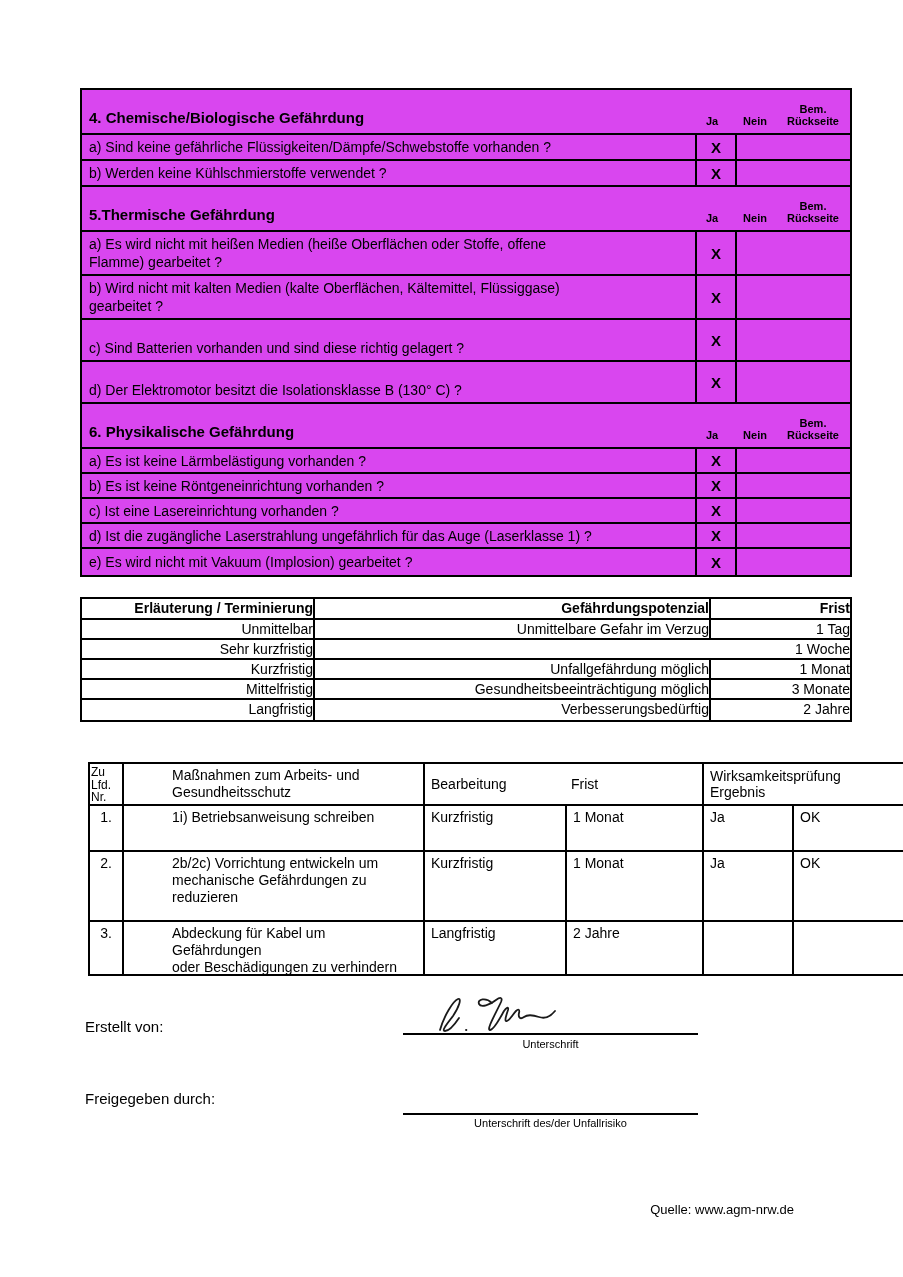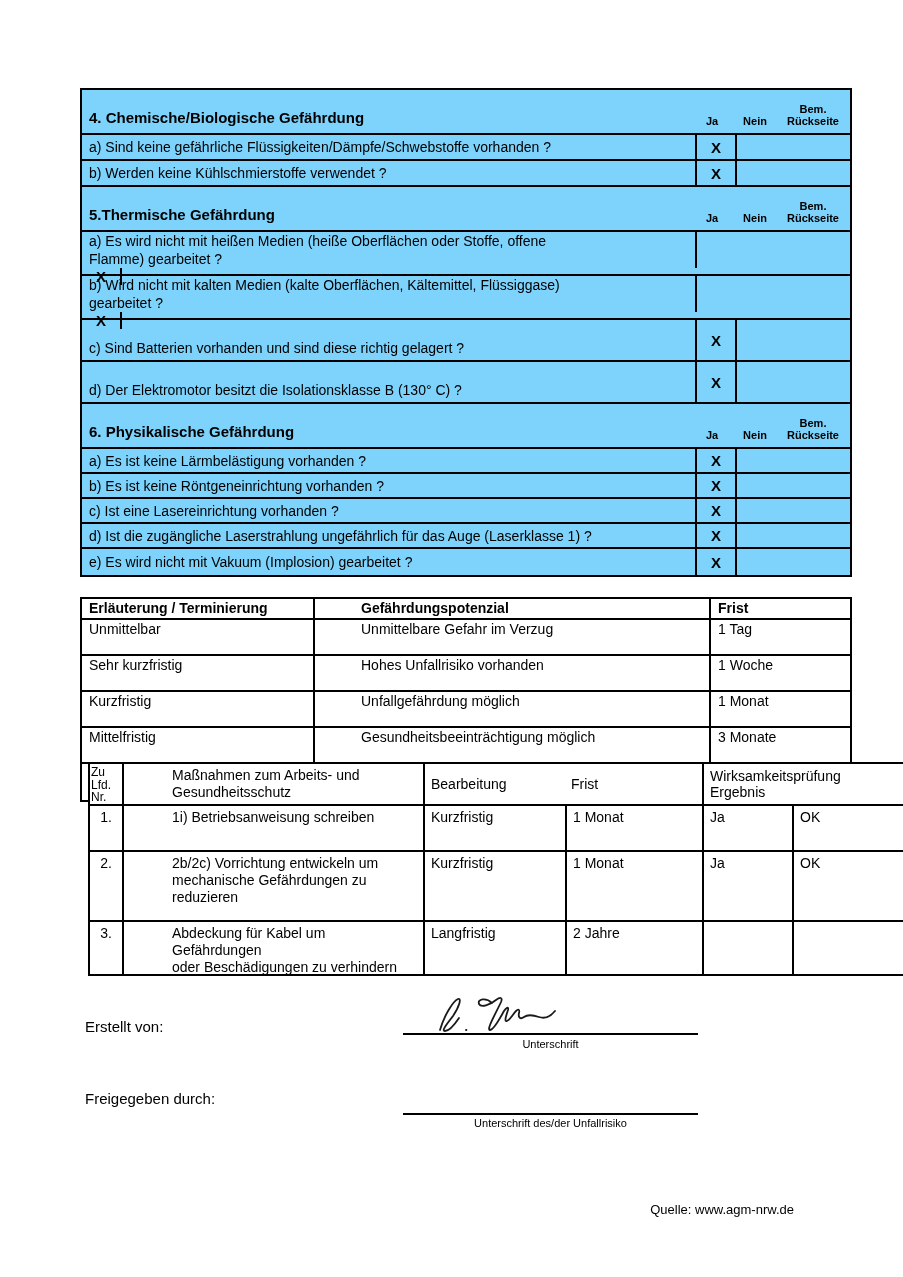--- a/index.html
+++ b/index.html
@@ -1,43 +1,43 @@
 <!DOCTYPE html>
 <html><head>
 <meta charset="utf-8">
 <style>
   * { margin:0; padding:0; box-sizing:border-box; }
   body { background:#e8e8e8; font-family:"Liberation Sans", sans-serif; color:#000; }
   .page { position:relative; width:903px; height:1277px; background:#ffffff; margin:0 auto; overflow:hidden; }
 
   
-  .qtable { position:absolute; left:80px; top:88px; width:772px; border:2px solid #000; background:#7dd3fc; }
+  .qtable { position:absolute; left:80px; top:88px; width:772px; border:2px solid #000; background:#d946ef; }
   .sec-header { display:flex; justify-content:space-between; align-items:flex-end; height:45px; border-bottom:2px solid #000; padding:0 0 6px 0; }
   .sec-title { font-weight:bold; font-size:15px; padding-left:7px; padding-bottom:1px; }
   .col-labels { display:flex; align-items:flex-end; font-weight:bold; font-size:11px; line-height:12px; }
   .col-labels .lbl { text-align:center; }
   .lbl-ja { width:40px; }
   .lbl-nein { width:46px; }
   .lbl-bem { width:70px; white-space:pre-line; margin-right:2px; }
   .qrow { display:flex; border-bottom:2px solid #000; }
   .qrow:last-child { border-bottom:none; }
   .qcell { width:615px; border-right:2px solid #000; font-size:14px; line-height:18px; padding-left:7px; padding-right:4px;
            display:flex; align-items:center; white-space:pre-line; }
   .qrow.toptext .qcell { align-items:flex-start; padding-top:19px; }
   .jacell { width:40px; border-right:2px solid #000; display:flex; align-items:center; justify-content:center;
             font-weight:bold; font-size:15px; }
   .restcell { flex:1; }
-  .h26 { height:26px; } .h44 { height:44px;flex-direction:column; } .h42 { height:42px; } .h25 { height:25px; } .h26l { height:26px; }
+  .h26 { height:26px; } .h44 { height:44px; } .h42 { height:42px; } .h25 { height:25px; } .h26l { height:26px; }
 
   
   .ltable { position:absolute; left:80px; top:597px; width:772px; border:2px solid #000; background:#fff; }
-  .lrow { display:flex; height:36px; border-bottom:2px solid #000; font-size:14px; line-height:17px; }
+  .lrow { display:flex; height:20px; border-bottom:2px solid #000; font-size:14px; line-height:17px; }
   .lrow:last-child { border-bottom:none; }
   .lrow.lhead { height:21px; font-weight:bold; }
-  .lc { padding:1px 0 0 7px; overflow:hidden; }
+  .lc { padding:1px 0 0 7px; overflow:hidden;text-align:right; }
   .lc1 { width:233px; border-right:2px solid #000; }
   .lc2 { width:357px; border-right:2px solid #000000;margin-left:39px; }
   .lc3 { flex:1; }
 
   
   .mtable { position:absolute; left:88px; top:762px; width:888px; border:2px solid #000; background:#fff; }
   .mrow { display:flex; border-bottom:2px solid #000; font-size:14px; line-height:17px; }
   .mrow:last-child { border-bottom:none; }
   .mc { border-right:2px solid #000; padding:3px 6px; white-space:pre-line; overflow:hidden; }
   .mc:last-child { border-right:none; }
@@ -165,21 +165,20 @@
       <div class="lc lc2">Gefährdungspotenzial</div>
       <div class="lc lc3">Frist</div>
     </div>
     <div class="lrow">
       <div class="lc lc1">Unmittelbar</div>
       <div class="lc lc2">Unmittelbare Gefahr im Verzug</div>
       <div class="lc lc3">1 Tag</div>
     </div>
     <div class="lrow">
       <div class="lc lc1">Sehr kurzfristig</div>
-      <div class="lc lc2">Hohes Unfallrisiko vorhanden</div>
       <div class="lc lc3">1 Woche</div>
     </div>
     <div class="lrow">
       <div class="lc lc1">Kurzfristig</div>
       <div class="lc lc2">Unfallgefährdung möglich</div>
       <div class="lc lc3">1 Monat</div>
     </div>
     <div class="lrow">
       <div class="lc lc1">Mittelfristig</div>
       <div class="lc lc2">Gesundheitsbeeinträchtigung möglich</div>

